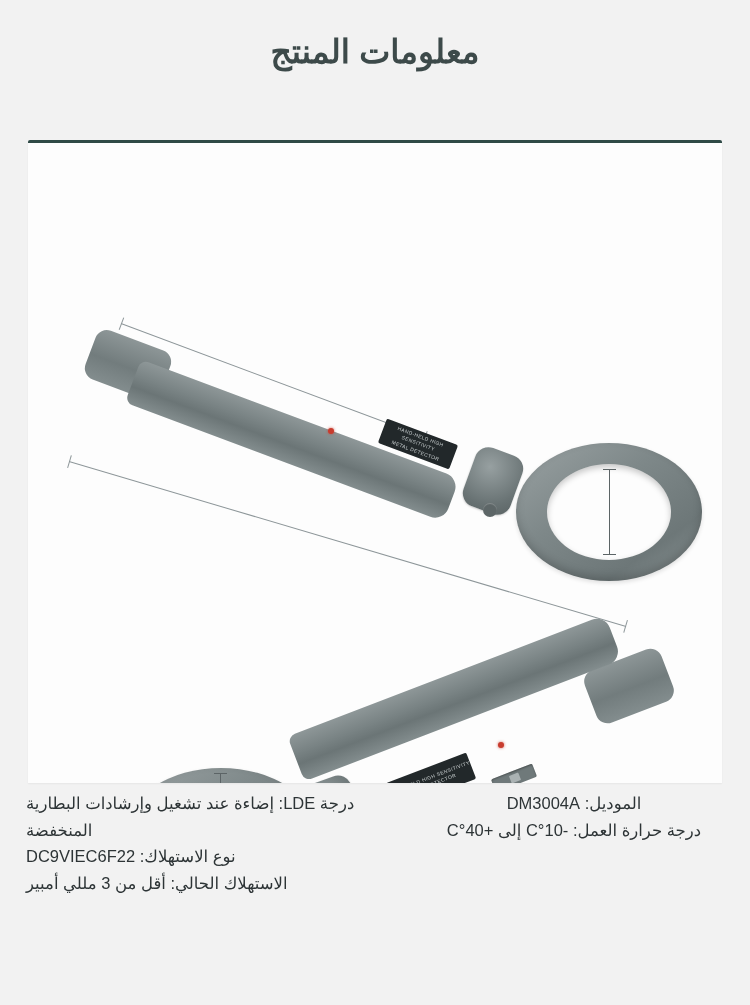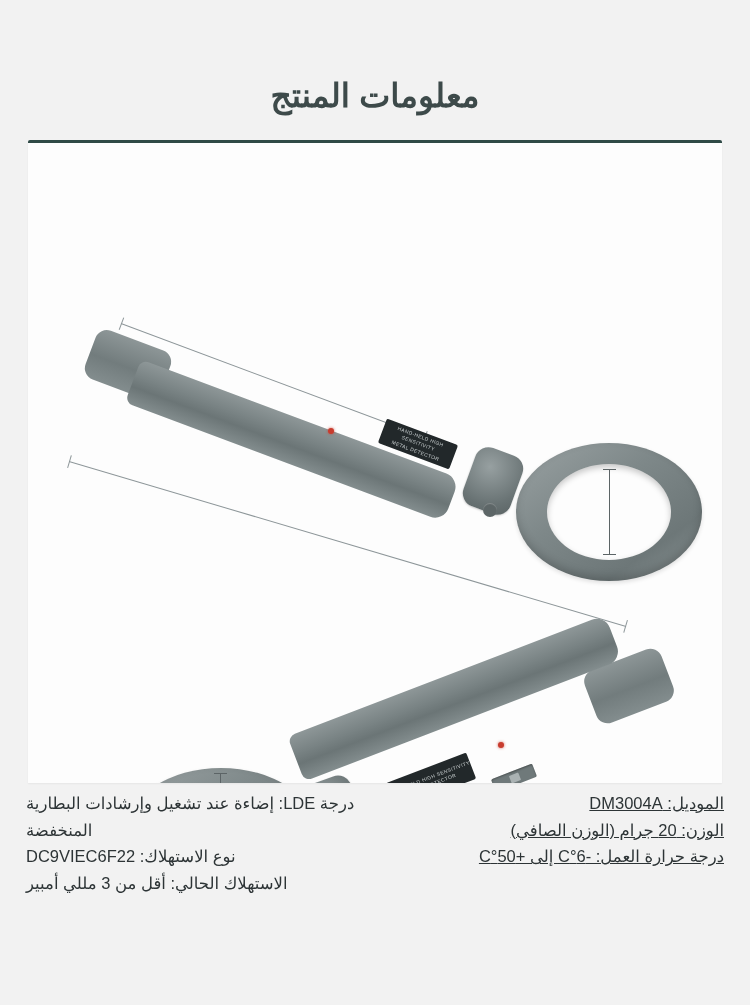--- a/index.html
+++ b/index.html
@@ -15,21 +15,21 @@
     position: relative;
   }
 
   
   .page-title {
     text-align: center;
     font-size: 33px;
     font-weight: bold;
     color: #3d4a4a;
     letter-spacing: 1px;
-    padding-top: 76px;
+    padding-top: 32px;
     line-height: 1.2;
   }
 
   
   .product-card {
     position: absolute;
     left: 28px;
     top: 140px;
     width: 694px;
     height: 640px;
@@ -165,21 +165,21 @@
     justify-content: space-between;
     direction: rtl;
     padding: 0 26px;
     box-sizing: border-box;
     color: #2d3436;
   }
   .spec-col {
     font-size: 16.5px;
     line-height: 1.62;
   }
-  .spec-col.right { width: 300px; text-align: right; text-decoration: underline; }
+  .spec-col.right { width: 300px; text-align: center; }
   .spec-col.left  { width: 370px; text-align: left; }
   .spec-line { white-space: normal; }
 </style>
 </head>
 <body>
 
 <div class="page-title">معلومات المنتج</div>
 
 <div class="product-card">
   <div class="detector-stage">
@@ -231,21 +231,20 @@
 
       <div class="mline-v" style="left:192px; top:270px; height:118px;"></div>
     </div>
 
   </div>
 </div>
 
 <div class="specs">
   <div class="spec-col right">
     <div class="spec-line">الموديل: DM3004A</div>
-    <div class="spec-line">الوزن: 20 جرام (الوزن الصافي)</div>
-    <div class="spec-line">درجة حرارة العمل: -6°C إلى +50°C</div>
+    <div class="spec-line">درجة حرارة العمل: -10°C إلى +40°C</div>
   </div>
   <div class="spec-col left">
     <div class="spec-line">درجة LDE: إضاءة عند تشغيل وإرشادات البطارية المنخفضة</div>
     <div class="spec-line">نوع الاستهلاك: DC9VIEC6F22</div>
     <div class="spec-line">الاستهلاك الحالي: أقل من 3 مللي أمبير</div>
   </div>
 </div>
 
 </body></html>

